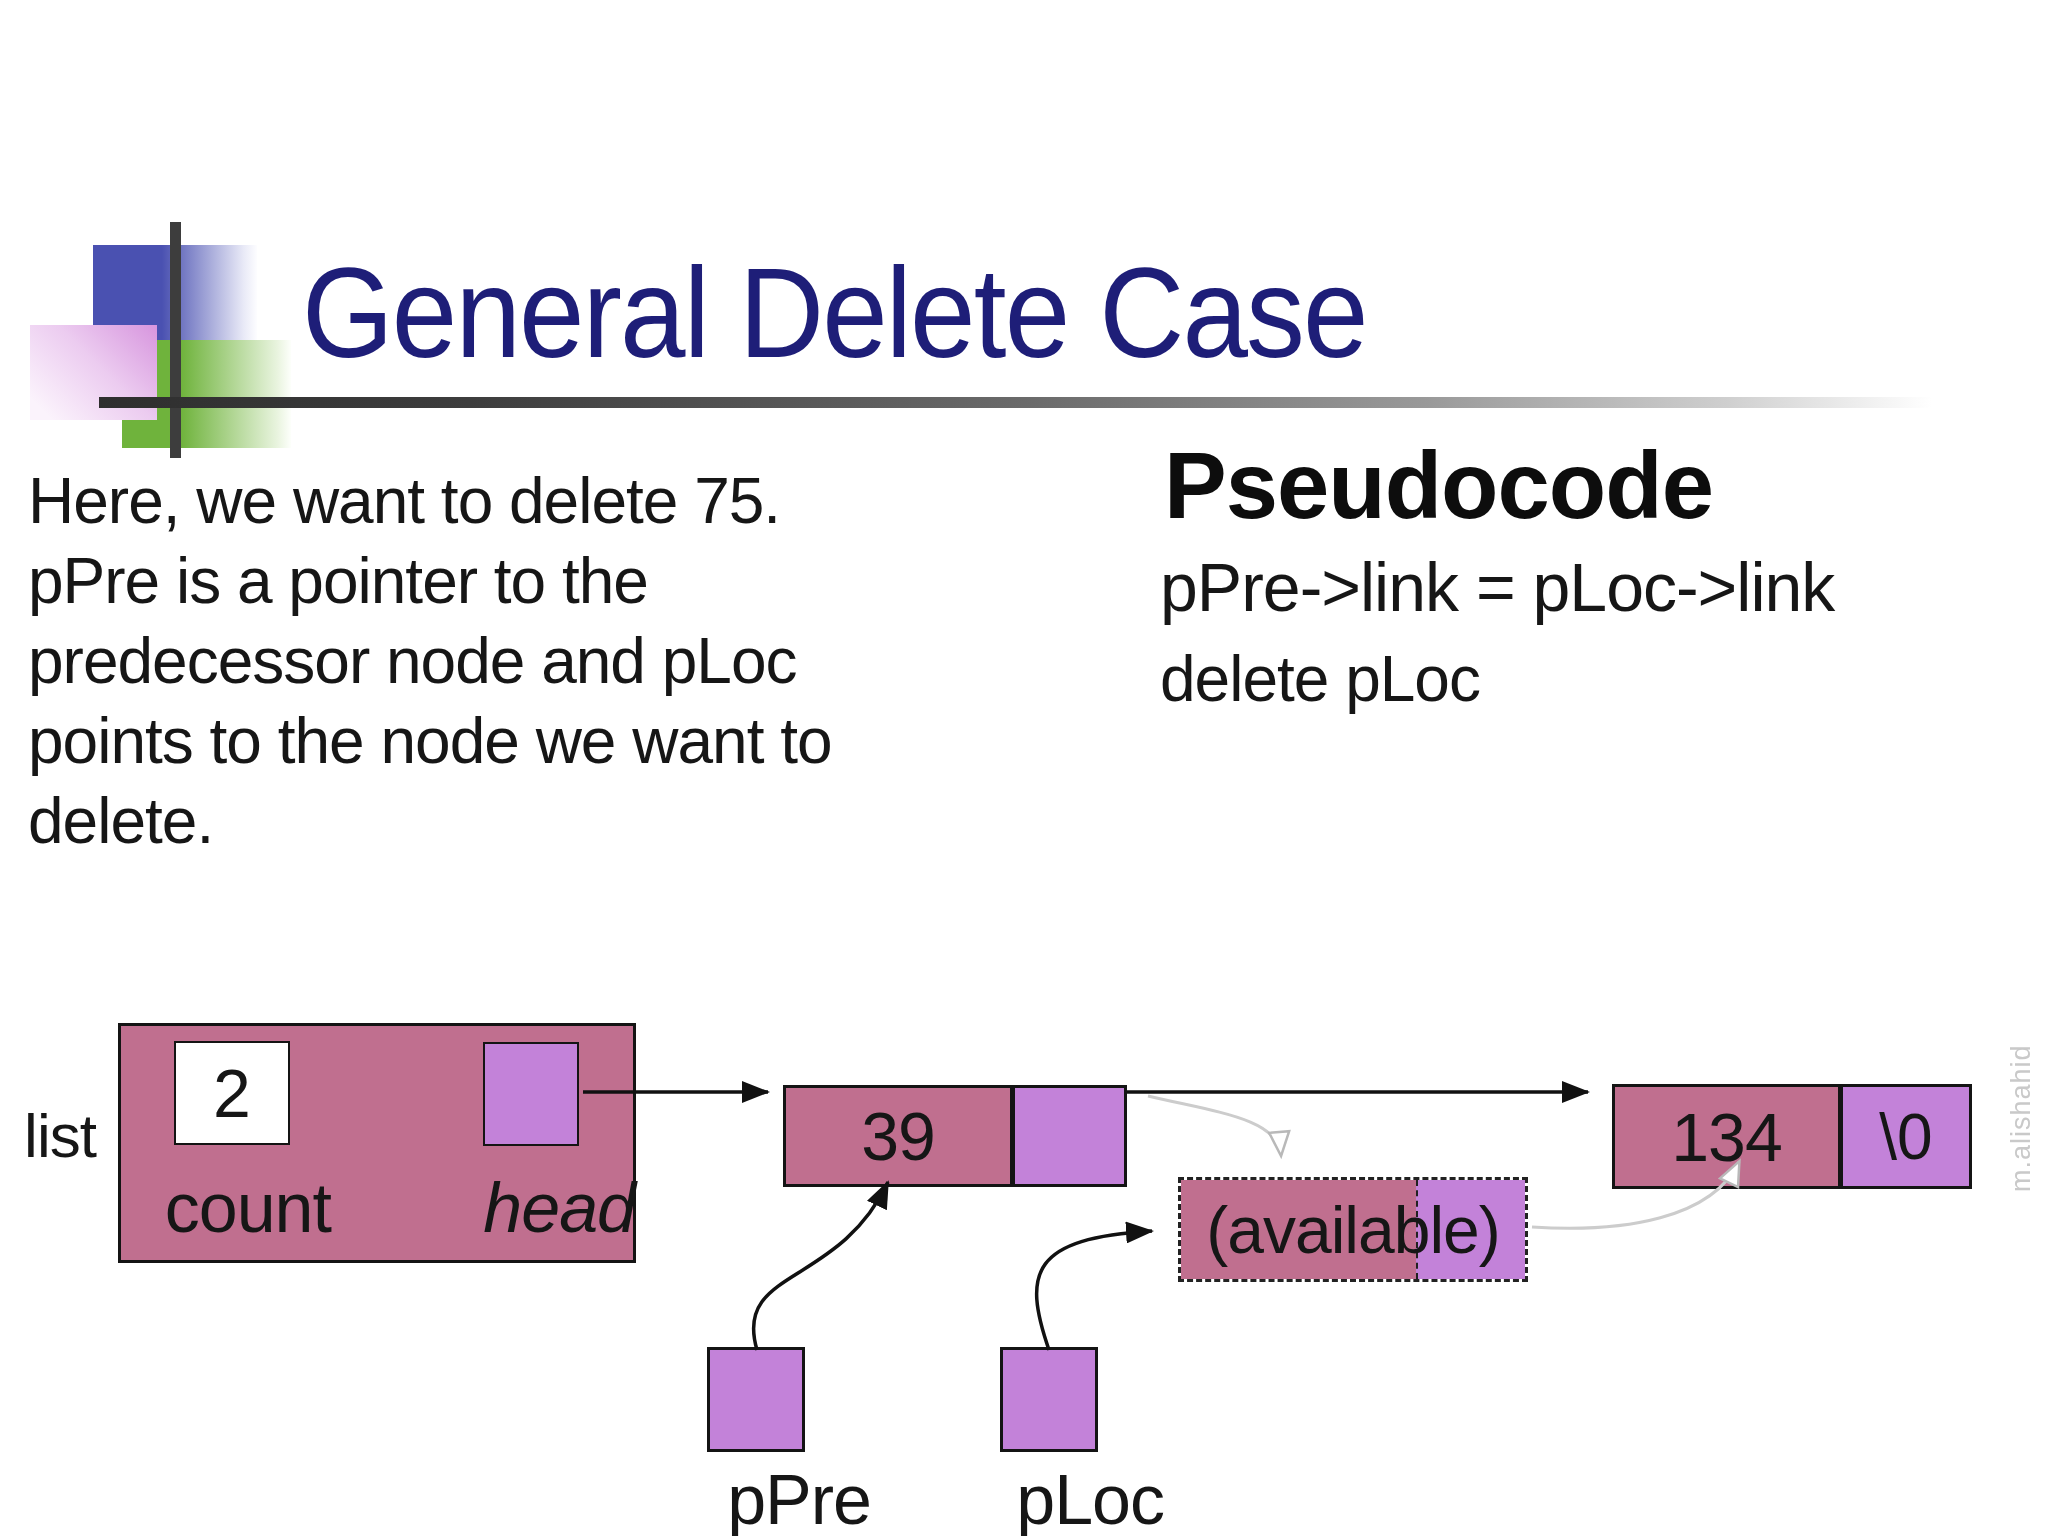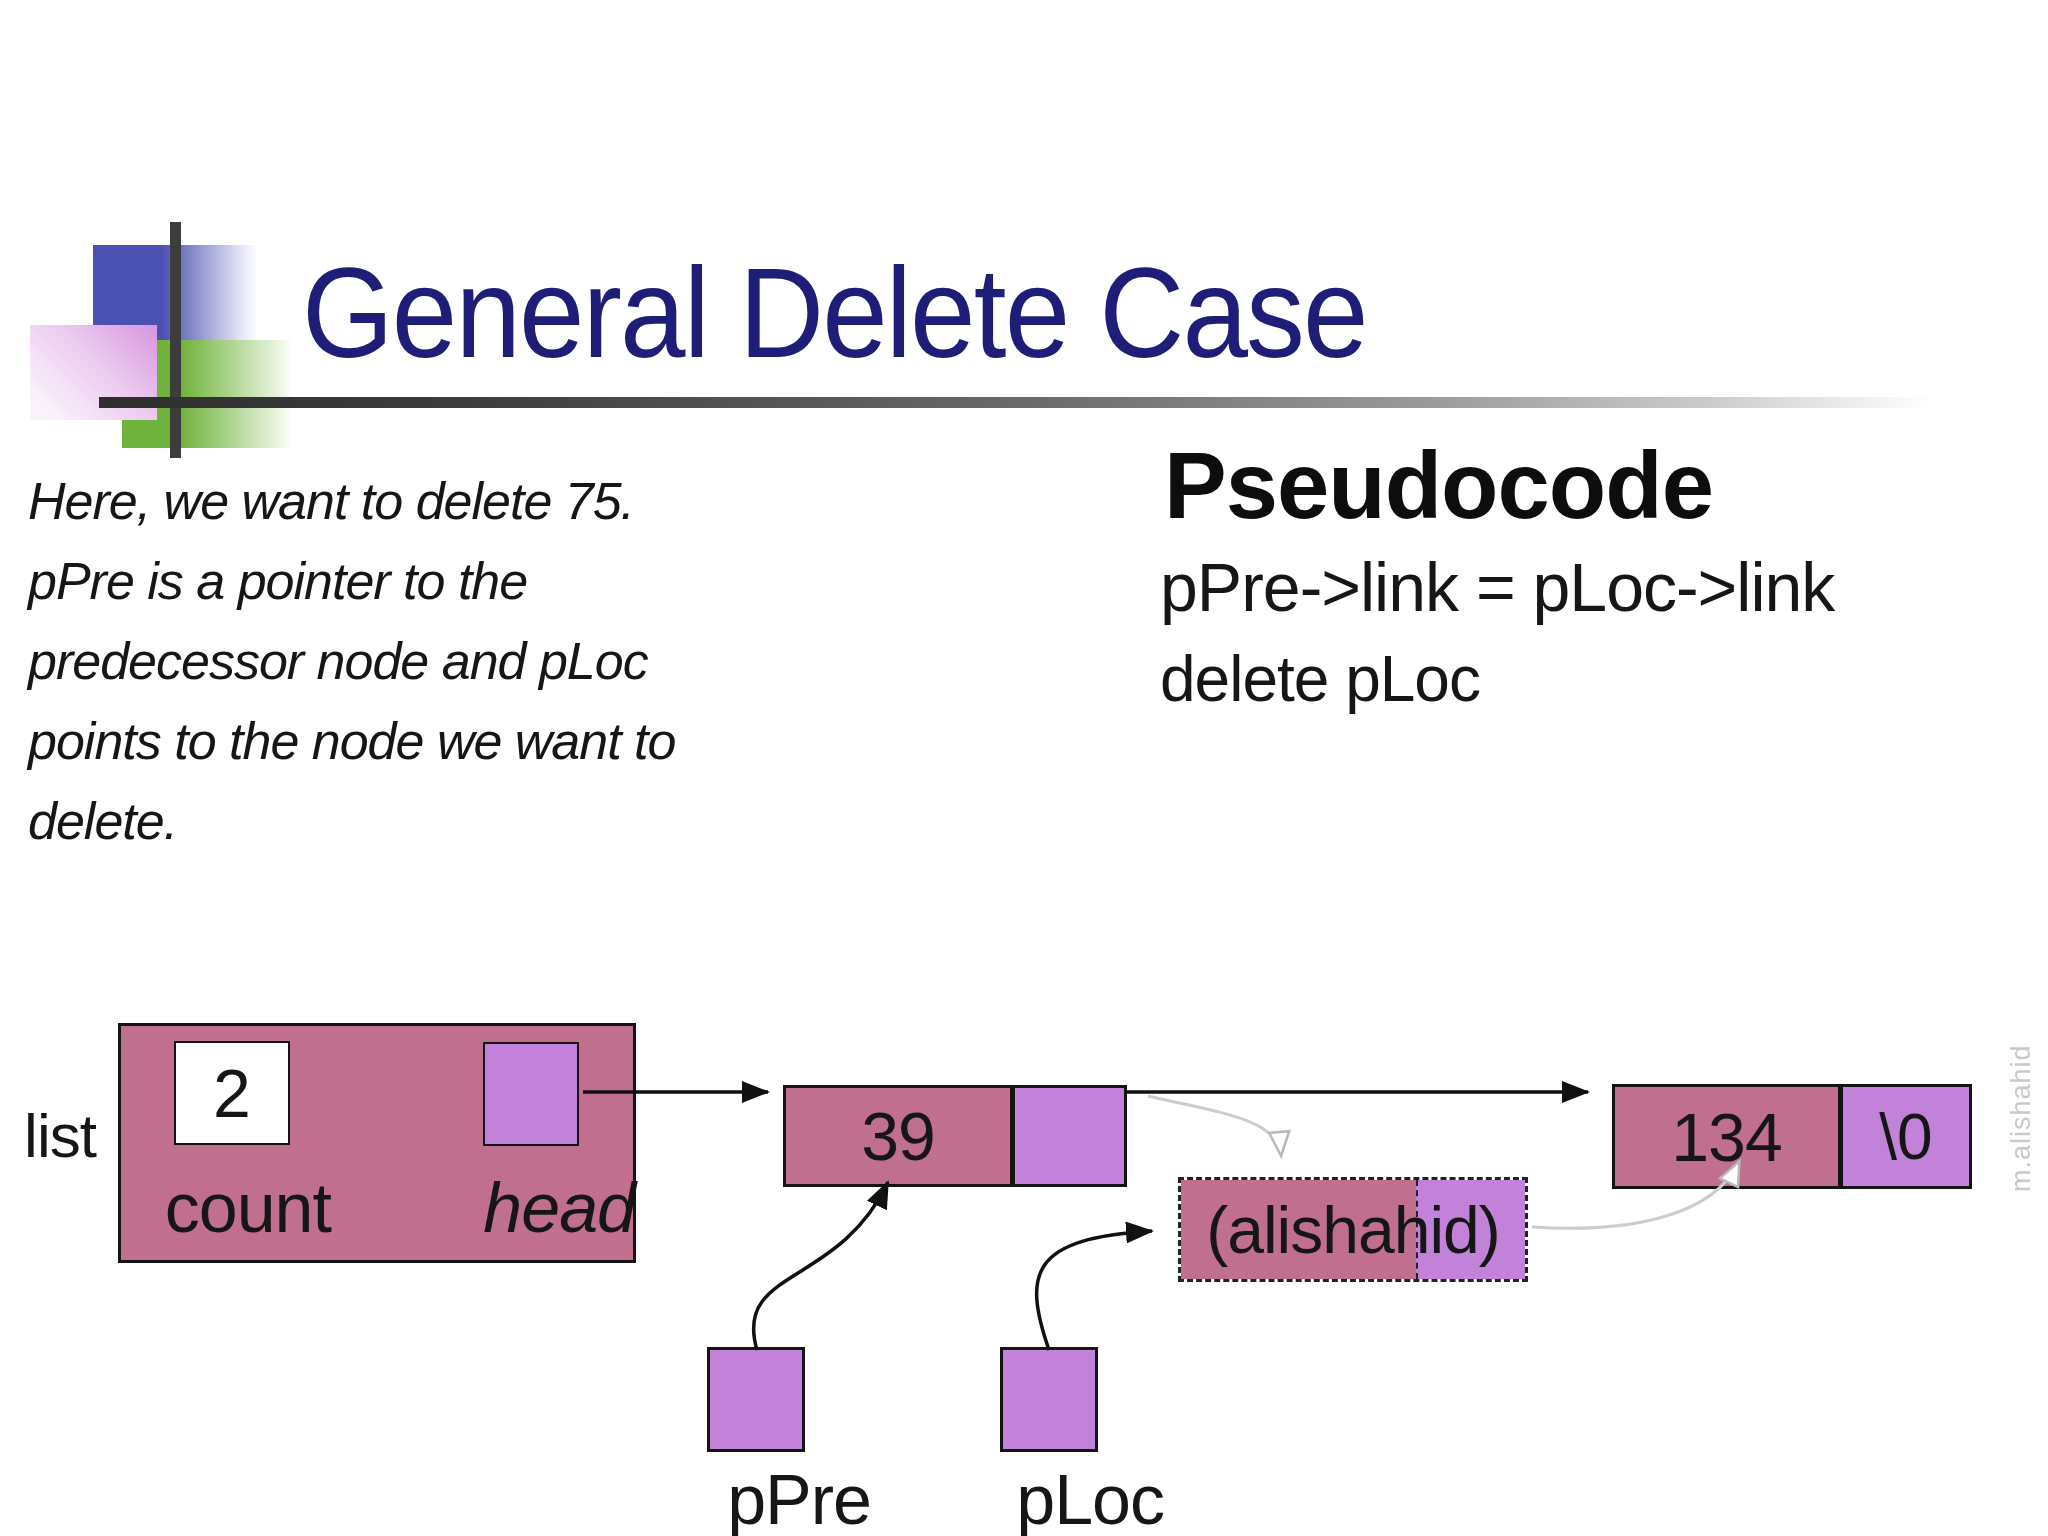--- a/index.html
+++ b/index.html
@@ -28,22 +28,22 @@
     background:linear-gradient(225deg,var(--c-pink) 0%,#ecccf0 45%,#fbf3fc 90%);}
   .logo-green{left:122px;top:340px;width:169px;height:108px;
     background:linear-gradient(to right,var(--c-green) 0%,var(--c-green) 35%,#e9f4df 92%,#fdfffb 100%);}
   .vbar{left:170px;top:222px;width:11px;height:236px;background:var(--c-bar);}
   .hbar{left:99px;top:397px;width:1851px;height:11px;
     background:linear-gradient(to right,#2e2e2e 0%,#3d3d3d 20%,#6a6a6a 50%,#9a9a9a 72%,#cfcfcf 88%,rgba(255,255,255,0) 99%);}
 
   
   .title{left:302px;top:246px;font-size:128px;line-height:1.05;color:var(--c-title);
     letter-spacing:-2px;transform:scaleX(0.92);transform-origin:left top;white-space:nowrap;}
-  .body-text{left:28px;top:461px;width:1020px;font-size:52px;line-height:80px;
-    letter-spacing:-1px;white-space:pre-line;color:var(--c-ink);font-style:italic;}
+  .body-text{left:28px;top:461px;width:1020px;font-size:64px;line-height:80px;
+    letter-spacing:-1px;white-space:pre-line;color:var(--c-ink);}
   .pseudo-head{left:1164px;top:432px;font-size:94px;font-weight:bold;letter-spacing:-1px;color:#0d0d0d;white-space:nowrap;}
   .pseudo-l1{left:1160px;top:548px;font-size:68px;letter-spacing:-1px;white-space:nowrap;}
   .pseudo-l2{left:1160px;top:642px;font-size:64px;letter-spacing:-1px;white-space:nowrap;}
 
   
   .box{box-sizing:border-box;border:3px solid #141414;}
   .list-box{left:118px;top:1023px;width:518px;height:240px;background:var(--c-node);}
   .count-box{left:174px;top:1041px;width:116px;height:104px;background:#ffffff;border-width:2px;
     display:flex;align-items:center;justify-content:center;font-size:68px;}
   .head-box{left:483px;top:1042px;width:96px;height:104px;background:var(--c-pointer);border-width:2px;}
@@ -126,21 +126,21 @@
       <span>134</span>
     </div>
     <div class="link">
       <span>\0</span>
     </div>
   </div>
 
   <div class="abs avail">
     <div class="data"></div>
     <div class="link"></div>
-    <div class="caption">(alishahid)</div>
+    <div class="caption">(available)</div>
   </div>
 
   <div class="abs ptr-box ppre-box"></div>
   <div class="abs ptr-box ploc-box"></div>
   <div class="abs lbl ppre-lbl">pPre</div>
   <div class="abs lbl ploc-lbl">pLoc</div>
 
   <div class="abs watermark">m.alishahid</div>
 
   <svg id="arrows" viewBox="0 0 2048 1536">

